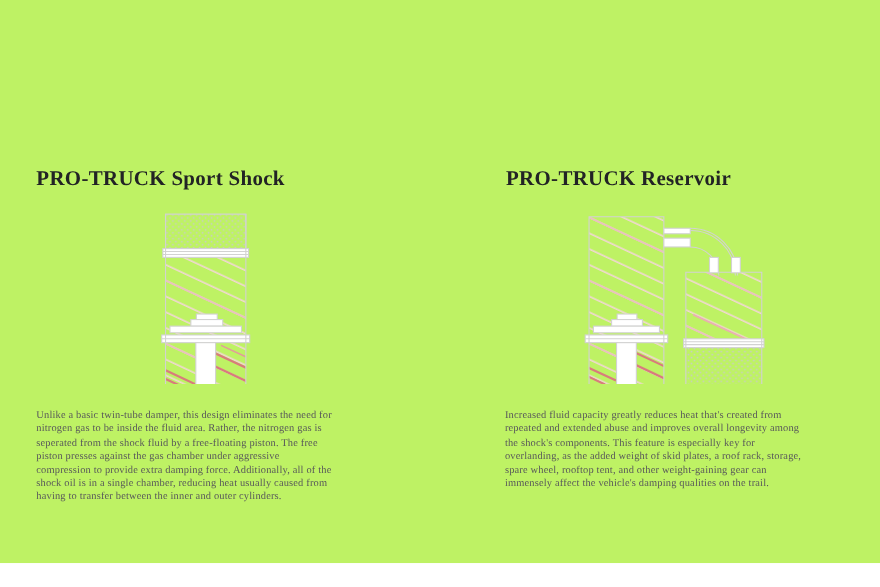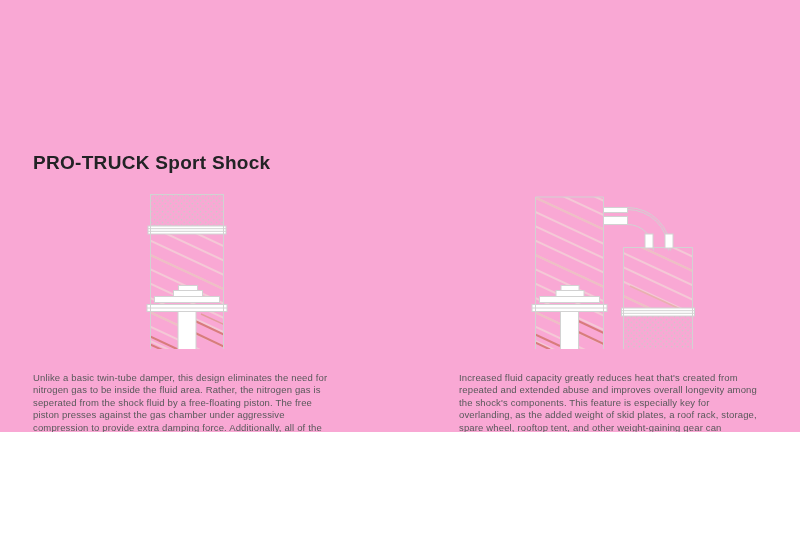--- a/index.html
+++ b/index.html
@@ -1,36 +1,37 @@
 <!DOCTYPE html>
 <html><head>
 <meta charset="utf-8">
 <style>
   html,body{margin:0;padding:0;background:#fff;}
-  #page{position:relative;width:800px;height:432px;background:#f9a8d4;overflow:hidden;
-        font-family:Liberation Sans, sans-serif;}
+  #page{position:relative;width:800px;height:512px;background:#bef264;overflow:hidden;
+        font-family:Liberation Serif, serif;}
   .title{position:absolute;top:152px;font-size:19px;font-weight:700;color:#222325;
          letter-spacing:.3px;white-space:nowrap;}
   #title-left{left:33px;}
   #title-right{left:460px;}
   .para{position:absolute;top:360px;width:345px;font-size:9.5px;line-height:12.4px;
         color:#58585a;letter-spacing:.15px;white-space:pre-line;margin-top:12px;}
   #para-left{left:33px;}
   #para-right{left:459px;}
   .diagram{position:absolute;}
   #diagram-left{left:145px;top:194px;}
   #diagram-right{left:530px;top:194px;}
 </style>
 </head>
 <body>
 
 <div id="page">
 
   <div class="title" id="title-left">PRO-TRUCK Sport Shock</div>
 
+  <div class="title" id="title-right">PRO-TRUCK Reservoir</div>
 
   <svg class="diagram" id="diagram-left" width="90" height="155" viewBox="0 0 90 155">
     <defs>
       <pattern id="hatchA" width="12" height="13" patternUnits="userSpaceOnUse" patternTransform="rotate(25)">
         <line x1="0" y1="1" x2="12" y2="1" stroke="#f3d7d7" stroke-width="1.4"></line>
       </pattern>
       <pattern id="hatchB" width="12" height="52" patternUnits="userSpaceOnUse" patternTransform="rotate(25)">
         <line x1="0" y1="1" x2="12" y2="1" stroke="#e9bcbc" stroke-width="1.4"></line>
       </pattern>
       <pattern id="dotsA" width="5.4" height="5.4" patternUnits="userSpaceOnUse">

